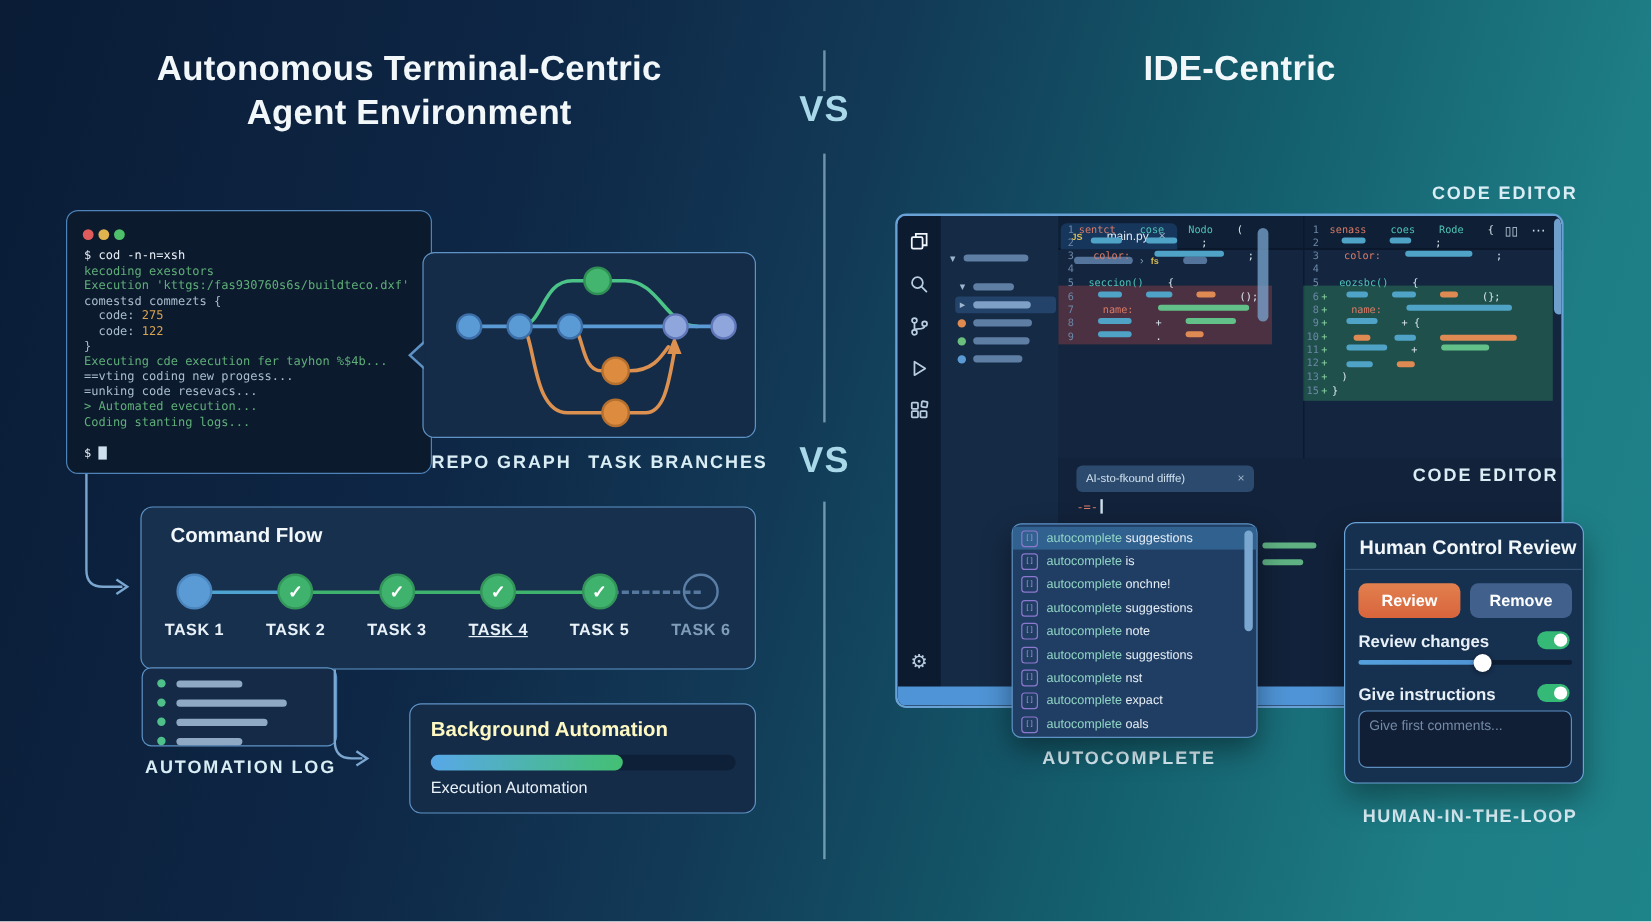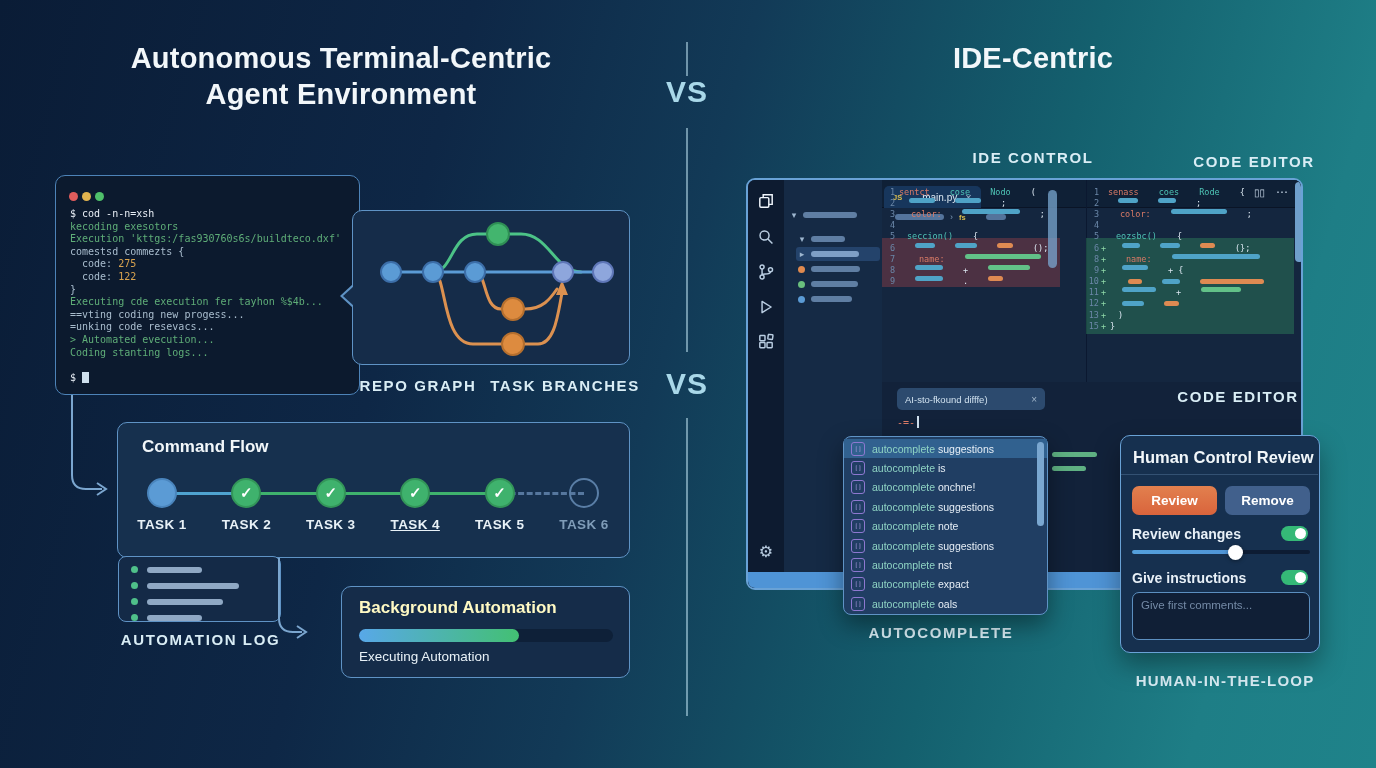--- a/index.html
+++ b/index.html
@@ -170,33 +170,32 @@
   <svg class="abs" style="left:270px;top:556px;" width="46" height="88">
     <path d="M9 2 L9 62 Q9 76 23 76 L32 76" stroke="#7ba6cf" stroke-width="2" fill="none"></path>
     <path d="M27 70 L36 76 L27 82" stroke="#7ba6cf" stroke-width="2" fill="none"></path>
   </svg>
 
   <div class="abs panelbox" style="left:341px;top:586px;width:289px;height:92px;background:#152c49;">
     <div class="abs" style="left:17px;top:11px;color:#fef9c3;font-size:17px;font-weight:700;">Background Automation</div>
     <div class="prog-track">
       <div class="prog-fill" style="width: 63%;"></div>
     </div>
-    <div class="abs" style="left:17px;top:62px;color:#e8f1f7;font-size:13.5px;">Executing Automation</div>
+    <div class="abs" style="left:17px;top:62px;color:#e8f1f7;font-size:13.5px;">Execution Automation</div>
   </div>
 
   <div class="abs vline" style="left:686px;top:42px;height:34px;"></div>
   <div class="abs vline" style="left:686px;top:128px;height:224px;"></div>
   <div class="abs vline" style="left:686px;top:418px;height:298px;"></div>
   <div class="abs vs" style="left:652px;top:75px;width:70px;">VS</div>
   <div class="abs vs" style="left:652px;top:367px;width:70px;">VS</div>
 
   <div class="abs title" style="left:760px;top:40px;width:546px;">
     <div>IDE-Centric</div>
   </div>
-  <div class="abs sec-label" style="left:883px;top:149px;width:300px;">IDE CONTROL</div>
   <div class="abs sec-label" style="left:1154px;top:153px;width:200px;">CODE EDITOR</div>
 
   <div class="abs ide">
 
     <div class="abs" style="left:0;top:0;width:36px;height:412px;background:#0d1b30;">
       <div class="acticon" style="top:12px;">
         <svg width="18" height="18" viewBox="0 0 16 16" fill="none" stroke="#f0f6fc" stroke-width="1.3">
           <rect x="2.5" y="5" width="8" height="8.5" rx="1"></rect>
             <path d="M5.5 5 V2.5 H13.5 V11 H10.5"></path>
         </svg>

